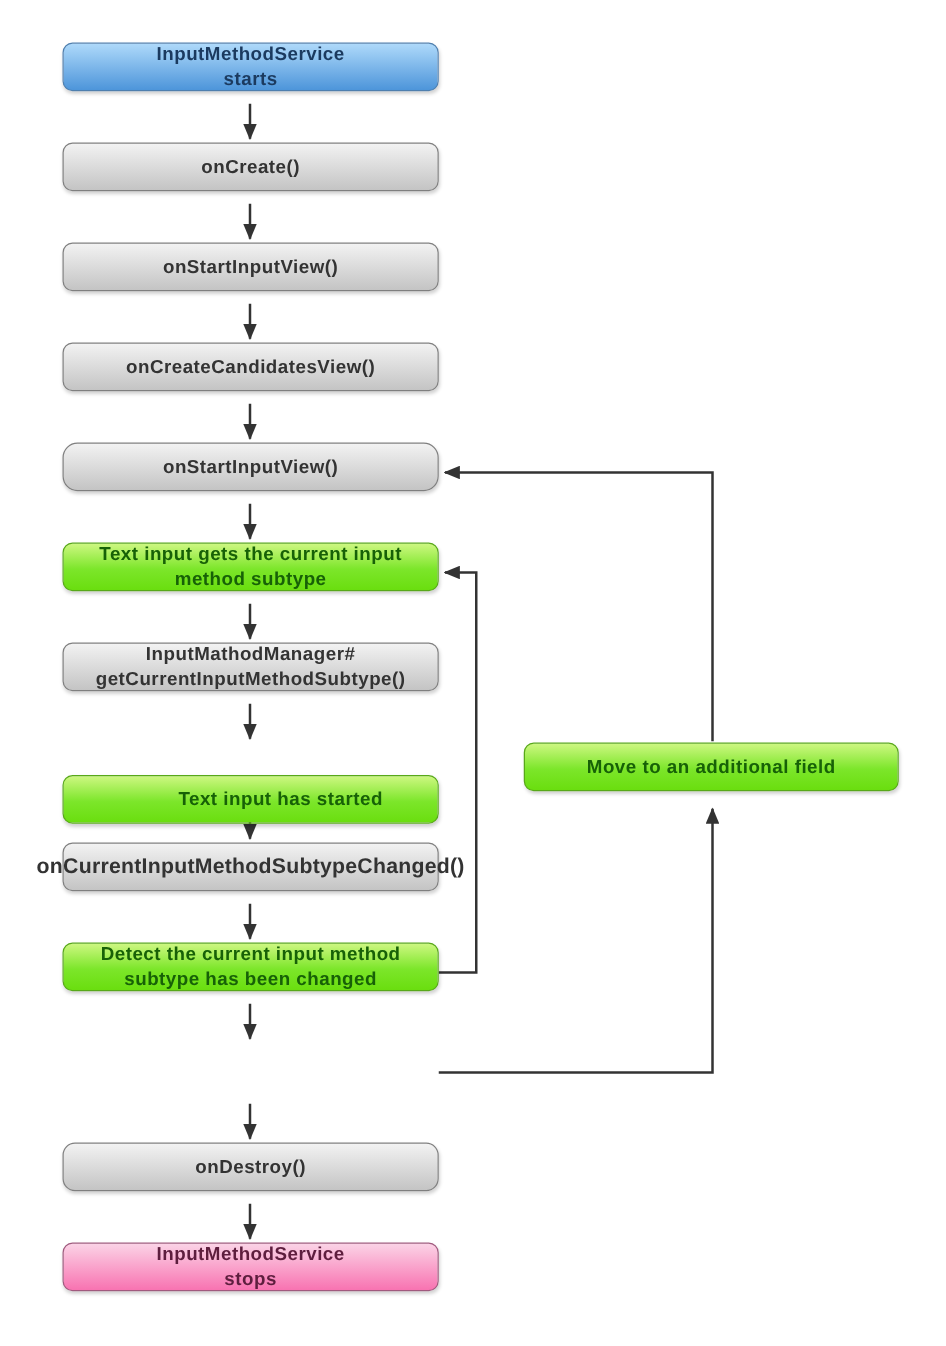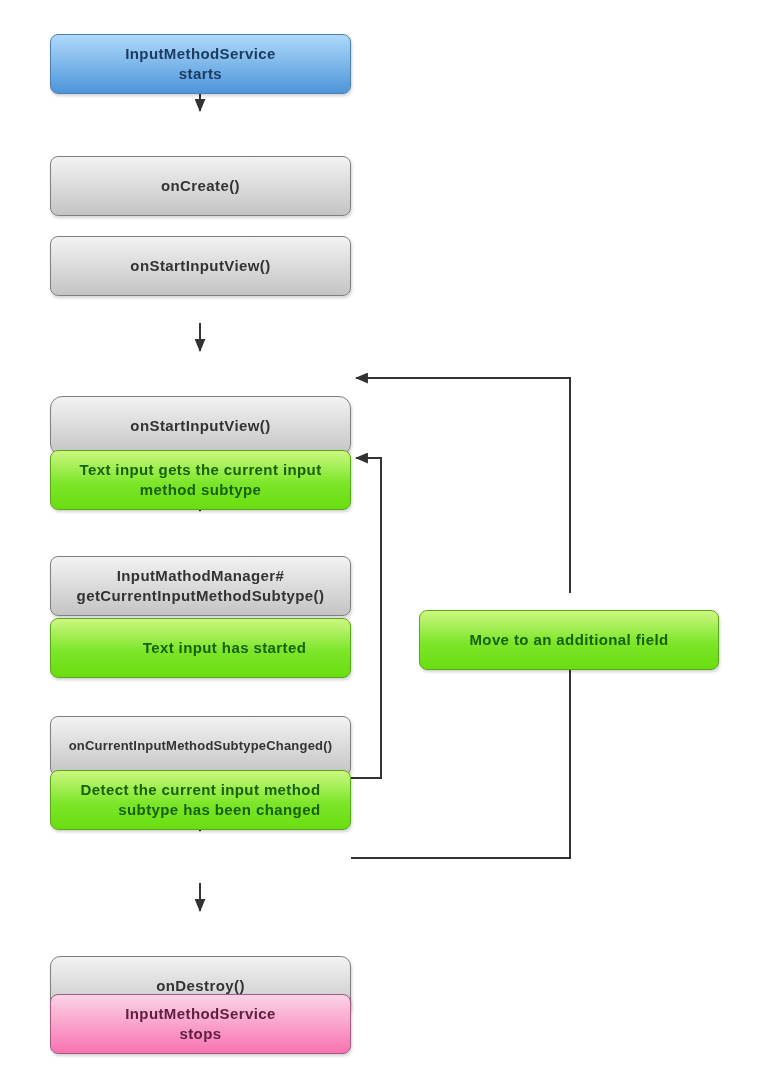--- a/index.html
+++ b/index.html
@@ -17,52 +17,50 @@
   .edges {
     position: absolute;
     left: 0; top: 0;
     width: 757px; height: 1077px;
     pointer-events: none;
   }
 
   .node {
     position: absolute;
     width: 301px;
-    height: 60px;
+    height: 39px;
     border-radius: 8px;
     display: flex;
     align-items: center;
     justify-content: center;
     text-align: center;
     font-weight: bold;
     font-size: 15px;
     line-height: 1.32;
     letter-spacing: 0.4px;
     white-space: pre-line;
     box-shadow: 1px 2px 3px rgba(0,0,0,0.18);
   }
-  .node.small { font-size: 13px; letter-spacing: 0.2px; }
+  .node.small { font-size: 17px; letter-spacing: 0.2px; }
 
   .node-start {
     background: linear-gradient(180deg, var(--start-fill-top) 0%, #7cbbف 0%, var(--start-fill-top) 8%, var(--start-fill-bottom) 100%);
     background: linear-gradient(180deg, var(--start-fill-top) 0%, var(--start-fill-bottom) 100%);
     border: 1px solid #4f7fae;
     color: var(--start-text);
   }
   .node-process {
     background: linear-gradient(180deg, var(--process-fill-top) 0%, var(--process-fill-bottom) 100%);
     border: 1px solid #7f7f7f;
     color: var(--process-text);
-    margin-top: 42px;
   }
   .node-event {
     background: linear-gradient(180deg, var(--event-fill-top) 0%, var(--event-fill-mid) 55%, var(--event-fill-bottom) 100%);
     border: 1px solid #58a81a;
     color: var(--event-text);
-    margin-top: 16px;
   }
   .node-end {
     background: linear-gradient(180deg, var(--end-fill-top) 0%, var(--end-fill-bottom) 100%);
     border: 1px solid #a05a7e;
     color: var(--end-text);
   }
 </style>
 </head>
 <body>
 
@@ -94,27 +92,28 @@
       <path d="M 351 858 L 570 858 L 570 647" marker-end="url(#arrow)"></path>
 
       <path d="M 570 593 L 570 378 L 356 378" marker-end="url(#arrow)"></path>
     </g>
   </svg>
 
   <div class="node node-start" style="left:50px;  top:34px;">InputMethodService
 starts</div>
   <div class="node node-process" style="left:50px;  top:114px;">onCreate()</div>
   <div class="node node-process" style="left:50px;  top:194px;">onStartInputView()</div>
+  <div class="node node-process" style="left:50px;  top:274px;">onCreateCandidatesView()</div>
   <div class="node node-process" style="left:50px;  top:354px;border-radius:12px;">onStartInputView()</div>
   <div class="node node-event" style="left:50px;  top:434px;">Text input gets the current input
 method subtype</div>
   <div class="node node-process" style="left:50px;  top:514px;">InputMathodManager#
 getCurrentInputMethodSubtype()</div>
-  <div class="node node-event" style="left:50px;  top:602px;padding-left:48px;">Text input has started</div>
+  <div class="node node-event" style="left:50px;  top:620px;padding-left:48px;">Text input has started</div>
   <div class="node node-process small" style="left:50px; top:674px;">onCurrentInputMethodSubtypeChanged()</div>
-  <div class="node node-event" style="left:50px;  top:754px;text-align:right;">Detect the current input method
+  <div class="node node-event" style="left:50px;  top:754px;">Detect the current input method
 subtype has been changed</div>
   <div class="node node-process" style="left:50px;  top:914px;border-radius:10px;">onDestroy()</div>
   <div class="node node-end" style="left:50px;  top:994px;">InputMethodService
 stops</div>
   <div class="node node-event" style="left:419px; top:594px; width:300px;">Move to an additional field</div>
 
 </div>
 
 </body></html>

